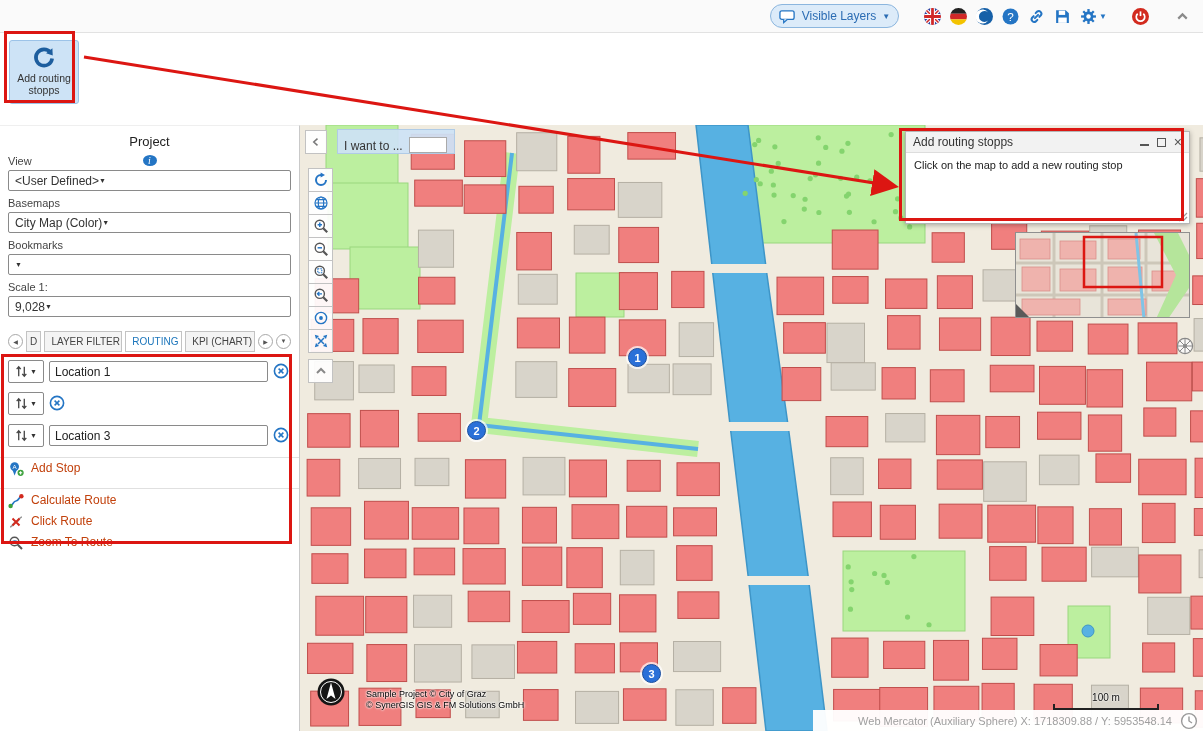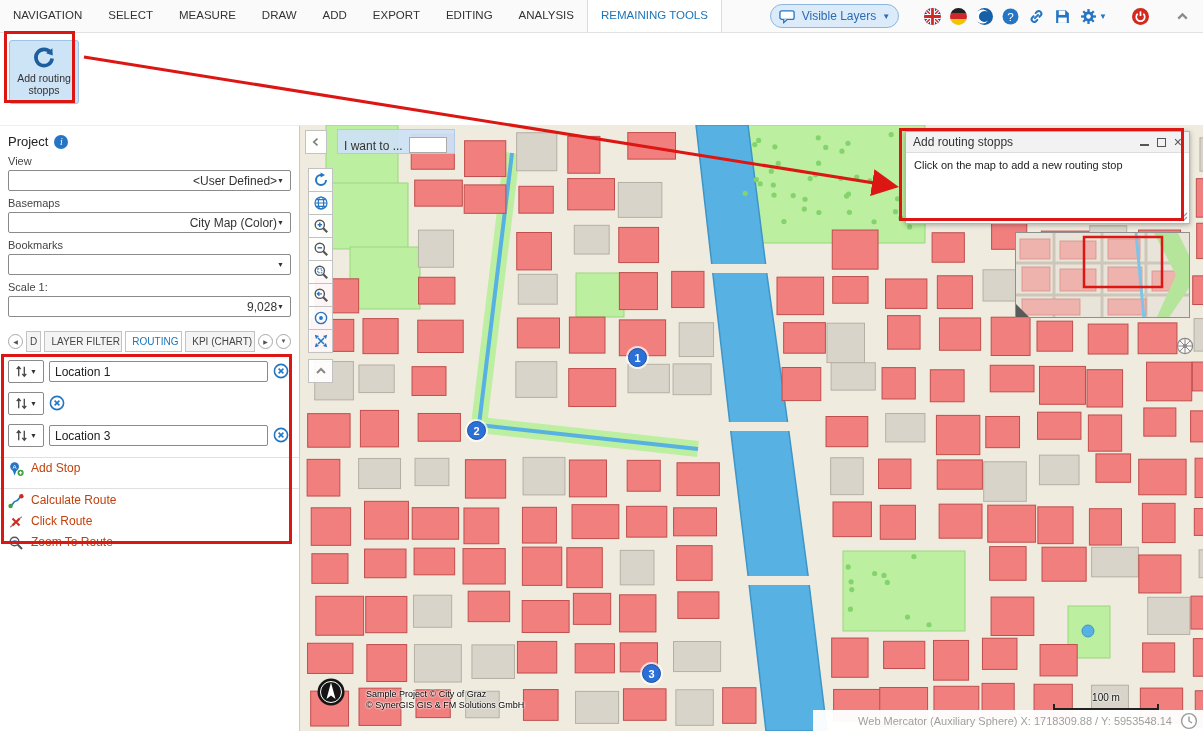--- a/index.html
+++ b/index.html
@@ -22,24 +22,24 @@
 .sp-l{margin-left:16px;}
 
 
 .ribbon{position:absolute;top:33px;left:0;width:100%;height:92px;background:#fff;z-index:5;}
 .ribbon-btn{position:absolute;left:9px;top:7px;width:70px;height:64px;background:#cde3f6;border:1px solid #9cc3e8;border-radius:3px;display:flex;flex-direction:column;align-items:center;padding-top:5px;gap:3px;cursor:pointer;}
 .rb-icon{width:24px;height:24px;display:block;}
 .rb-label{font-size:10.5px;color:#333;text-align:center;line-height:11.5px;width:64px;}
 
 
 .sidebar{position:absolute;top:125px;left:0;width:300px;bottom:0;background:#fff;border-right:1px solid #c9c9c9;border-top:1px solid #efefef;padding:8px 8px 0 8px;font-size:12px;z-index:6;}
-.proj-row{height:15px;display:flex;align-items:center;gap:6px;font-size:13px;color:#222;}
+.proj-row{height:15px;display:flex;align-items:center;gap:6px;font-size:13px;color:#222;flex-direction:column;}
 .info-ic{width:14px;height:14px;border-radius:50%;background:#2475c4;color:#fff;font-size:10px;font-style:italic;display:flex;align-items:center;justify-content:center;font-family:"Liberation Serif",serif;cursor:pointer;}
 .slabel{font-size:11px;color:#444;margin:6px 0 2px;height:13px;line-height:13px;}
-.sselect{height:21px;border:1px solid #8a8a8a;border-radius:2px;background:#fff;display:flex;align-items:center;justify-content:flex-end;padding:0 6px;cursor:pointer;}
+.sselect{height:21px;border:1px solid #8a8a8a;border-radius:2px;background:#fff;display:flex;align-items:center;justify-content:flex-start;padding:0 6px;cursor:pointer;}
 .sselect .dd{font-size:7px;color:#333;}
 .tabstrip{display:flex;align-items:center;gap:3px;margin-top:13px;height:22px;}
 .stab{border:1px solid #c3c3c3;padding:0 6px;height:21px;line-height:19px;font-size:10px;color:#444;background:#f4f4f4;white-space:nowrap;cursor:pointer;overflow:hidden;}
 .stab.active{background:#fff;color:#1b75bb;}
 .stab.cut{width:16px;padding:0 3px;}
 .tnav{width:15px;height:15px;border:1px solid #a8a8a8;border-radius:50%;display:flex;align-items:center;justify-content:center;font-size:6px;color:#555;background:#fff;cursor:pointer;flex:0 0 auto;}
 .rrow{display:flex;align-items:center;gap:5px;margin-top:8px;}
 .rrow + .rrow{margin-top:9px;}
 .swapbtn{width:36px;height:23px;border:1px solid #8a8a8a;background:#fff;border-radius:2px;display:flex;align-items:center;justify-content:center;gap:2px;cursor:pointer;}
 .swapbtn svg{width:13px;height:13px;}
@@ -93,31 +93,20 @@
 #anno-panel{left:1px;top:354px;width:291px;height:190px;}
 #anno-dialog{left:899px;top:128px;width:285px;height:93px;}
 .anno-arrow{position:absolute;left:0;top:0;pointer-events:none;z-index:71;}
 </style>
 </head>
 <body>
 
 <div class="app">
 
   <header class="menubar">
-    <nav class="mtabs">
-      <span class="mtab">NAVIGATION</span>
-      <span class="mtab">SELECT</span>
-      <span class="mtab">MEASURE</span>
-      <span class="mtab">DRAW</span>
-      <span class="mtab">ADD</span>
-      <span class="mtab">EXPORT</span>
-      <span class="mtab">EDITING</span>
-      <span class="mtab">ANALYSIS</span>
-      <span class="mtab active">REMAINING TOOLS</span>
-    </nav>
     <div class="hright">
       <button class="vlayers">
         <span class="hic">
           <svg viewBox="0 0 18 16">
               <rect x="1" y="2" width="15" height="9" rx="2" fill="#fff" stroke="#2475c4" stroke-width="1.4"></rect>
               <path d="M5,11 l0,3.5 4,-3.5" fill="#fff" stroke="#2475c4" stroke-width="1.4"></path>
             </svg>
         </span>
         <span>Visible Layers</span>
         <span class="vl-chev">▼</span>

